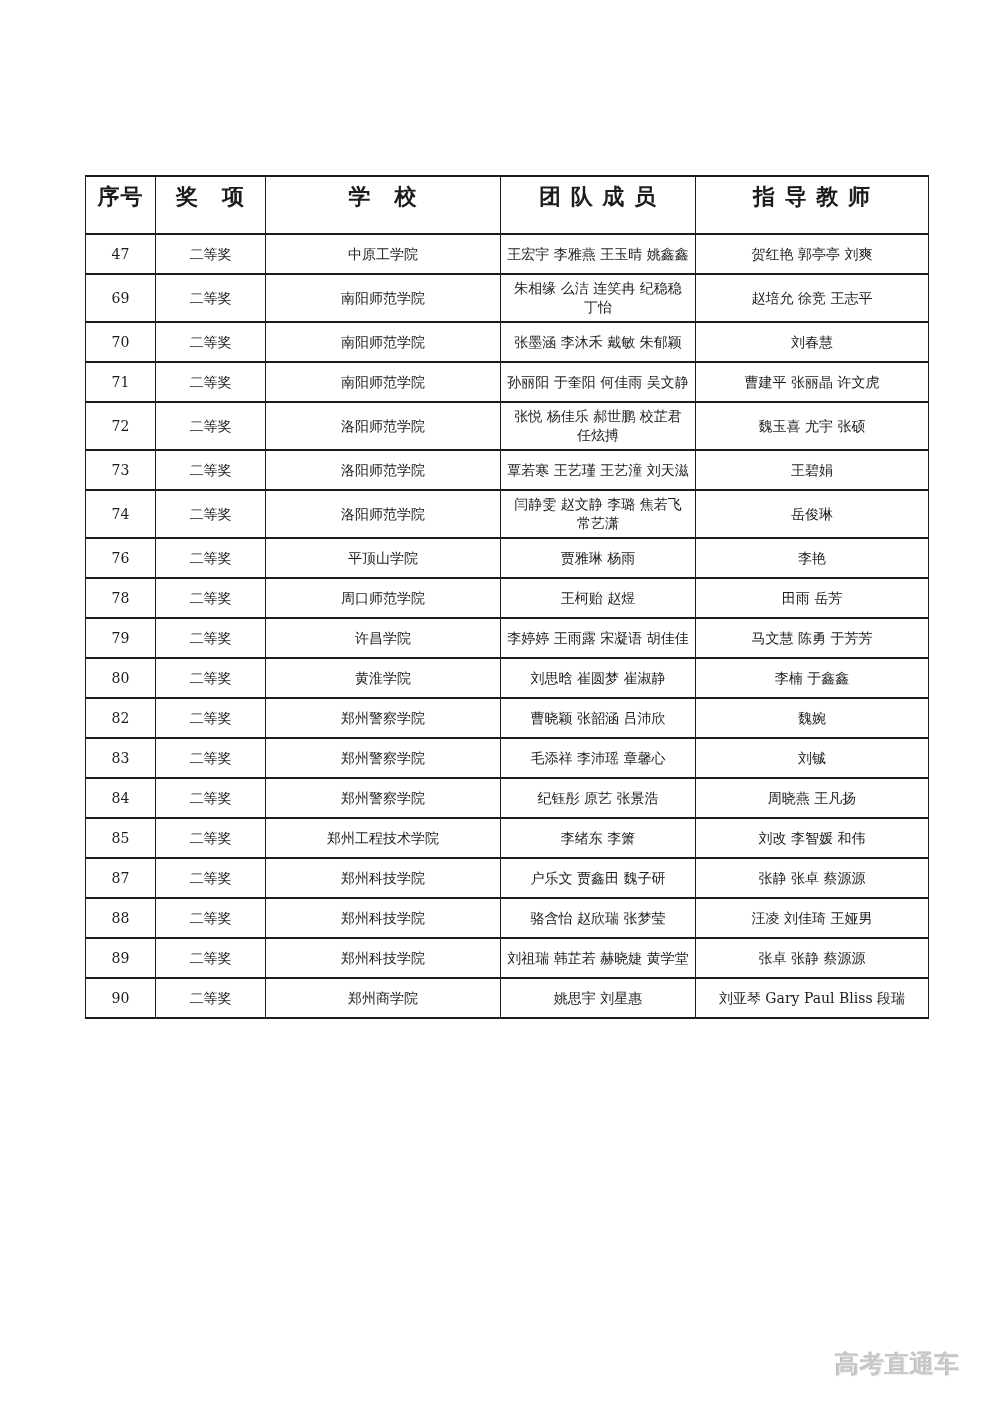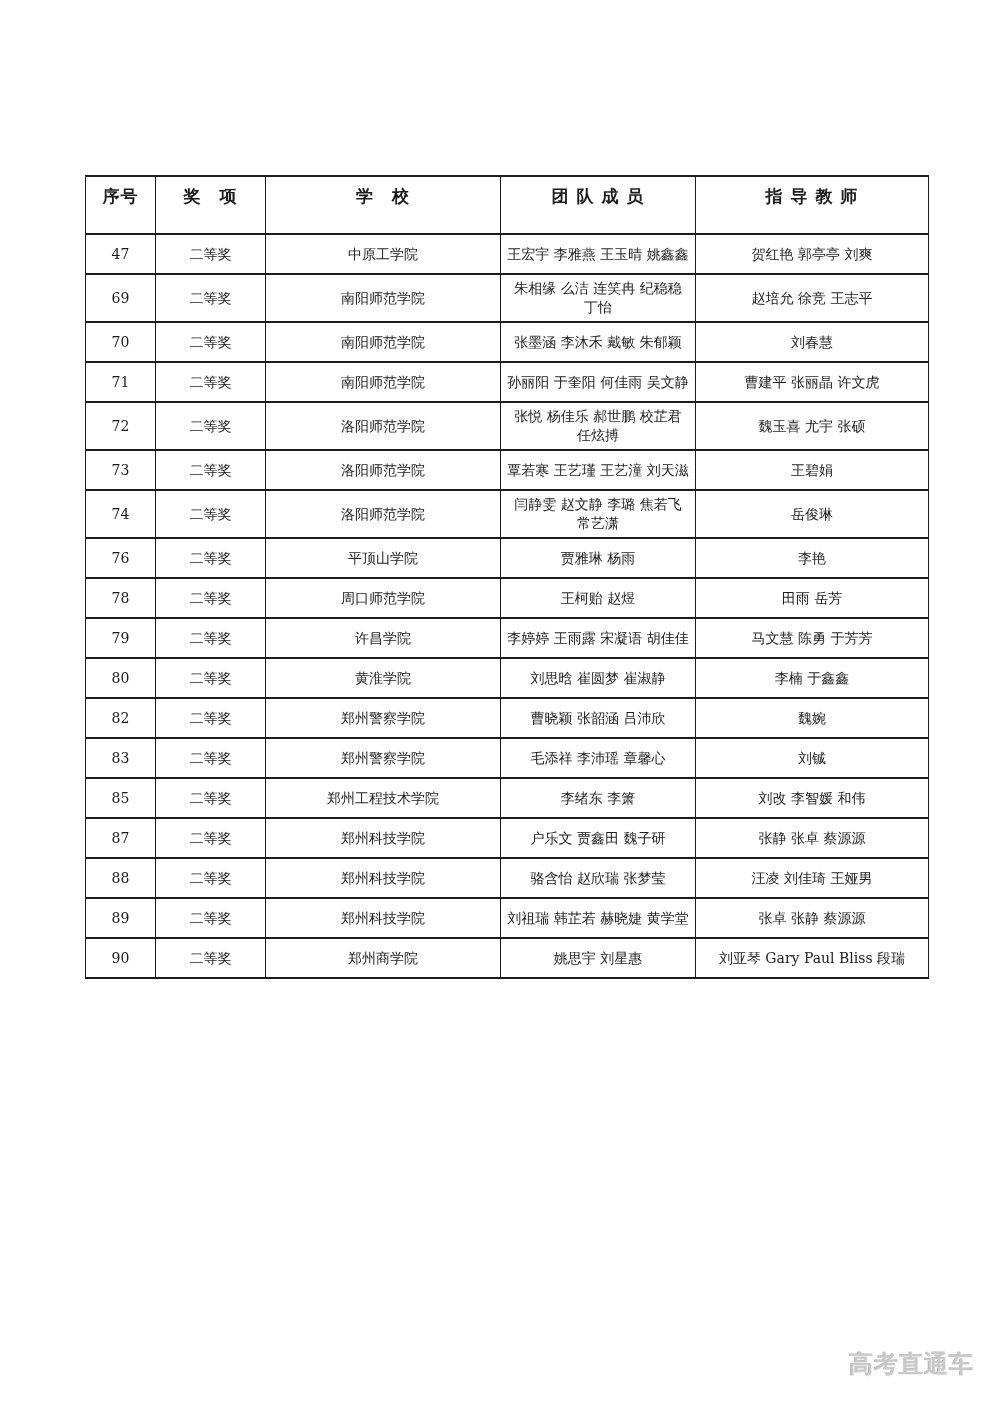--- a/index.html
+++ b/index.html
@@ -32,36 +32,36 @@
     border-bottom: 2px solid #1c1c1c;
     text-align: center;
     vertical-align: middle;
     padding: 4px 6px;
     line-height: 19px;
     font-size: 14px;
     word-break: break-all;
   }
   table.awards th {
     height: 42px;
-    font-size: 17px;
+    font-size: 22px;
     font-weight: bold;
     letter-spacing: 1px;
     vertical-align: top;
     padding-top: 10px;
   }
   table.awards td {
     height: 30px;
   }
   td.small-text {
     font-size: 13px;
     letter-spacing: 0;
   }
   .watermark {
     position: absolute;
-    right: 18px;
+    right: 32px;
     top: 1348px;
     font-size: 24px;
     font-weight: bold;
     letter-spacing: 1px;
     color: #c9c9c9;
     text-shadow: 1px 1px 0 #f2f2f2, -0.5px -0.5px 0 #9e9e9e;
     font-family: "DejaVu Sans", "Liberation Sans", sans-serif;
   }
 </style>
 </head>
@@ -172,20 +172,27 @@
           <td>魏婉</td>
         </tr>
         <tr>
           <td>83</td>
           <td>二等奖</td>
           <td>郑州警察学院</td>
           <td>毛添祥 李沛瑶 章馨心</td>
           <td>刘铖</td>
         </tr>
         <tr>
+          <td>84</td>
+          <td>二等奖</td>
+          <td>郑州警察学院</td>
+          <td>纪钰彤 原艺 张景浩</td>
+          <td>周晓燕 王凡扬</td>
+        </tr>
+        <tr>
           <td>85</td>
           <td>二等奖</td>
           <td>郑州工程技术学院</td>
           <td>李绪东 李箫</td>
           <td>刘改 李智媛 和伟</td>
         </tr>
         <tr>
           <td>87</td>
           <td>二等奖</td>
           <td>郑州科技学院</td>

